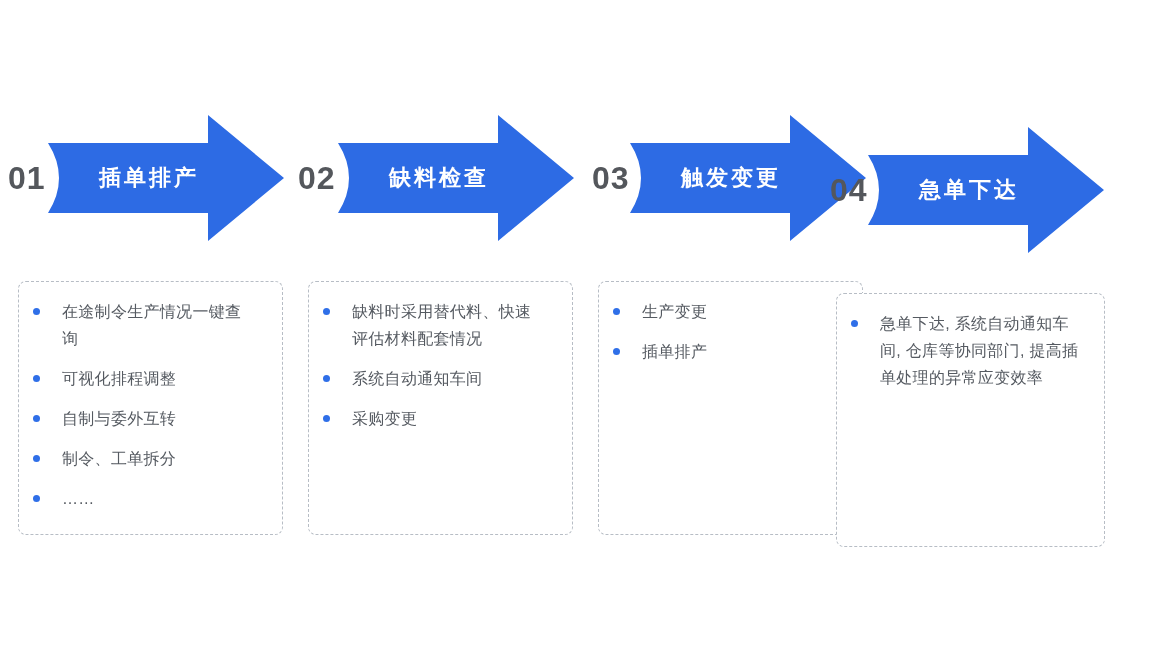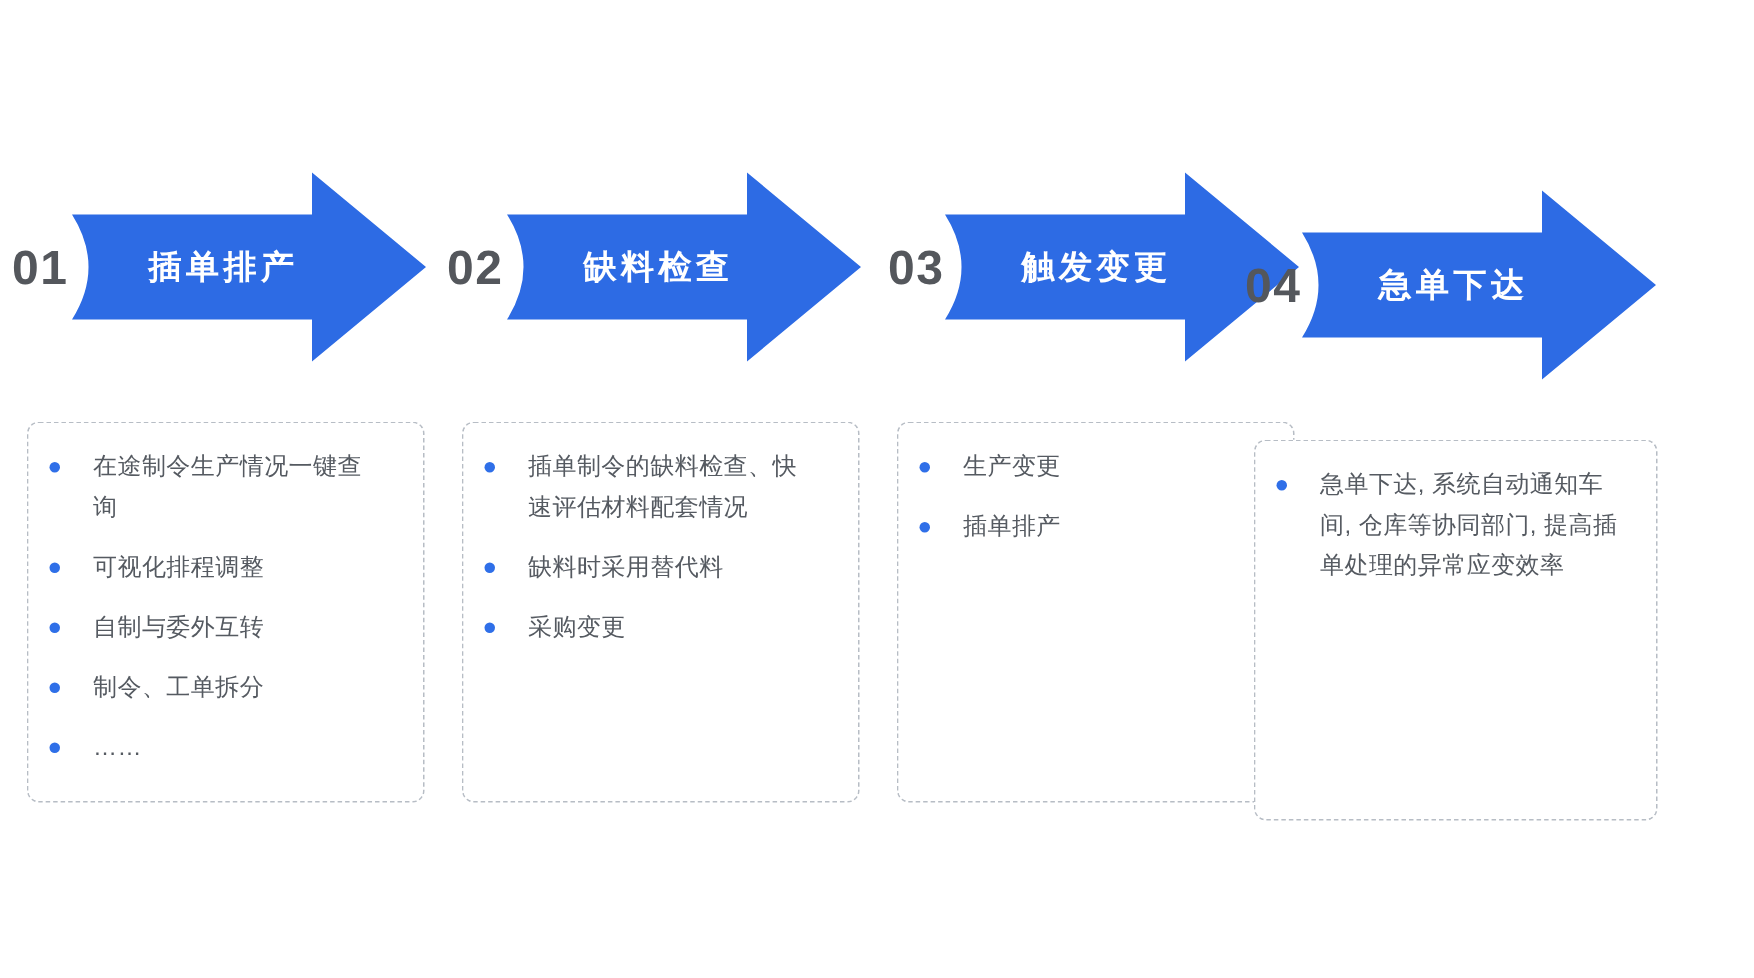--- a/index.html
+++ b/index.html
@@ -89,25 +89,25 @@
     <div class="arrow-wrap">
       <svg class="arrow-svg" viewBox="0 0 236 130" xmlns="http://www.w3.org/2000/svg" aria-hidden="true">
         <path d="M0,30 L160,30 L160,2 L236,65 L160,128 L160,100 L0,100 Q22,65 0,30 Z"></path>
       </svg>
       <div class="arrow-label">缺料检查</div>
     </div>
     <div class="info-box">
       <ul class="items">
         <li class="item">
           <span class="dot"></span>
-          <span class="item-text">插单制令的缺料检查、快速评估材料配套情况</span>
+          <span class="item-text">缺料时采用替代料、快速评估材料配套情况</span>
         </li>
         <li class="item">
           <span class="dot"></span>
-          <span class="item-text">缺料时采用替代料</span>
+          <span class="item-text">系统自动通知车间</span>
         </li>
         <li class="item">
           <span class="dot"></span>
           <span class="item-text">采购变更</span>
         </li>
       </ul>
     </div>
   </section>
 
   <section class="step step3">

